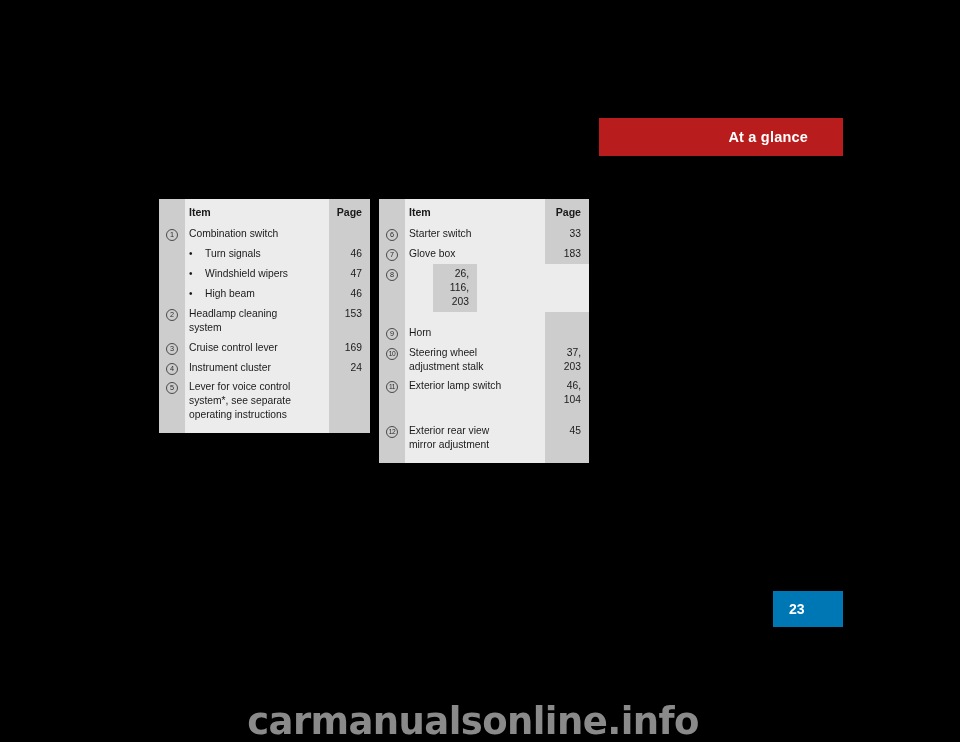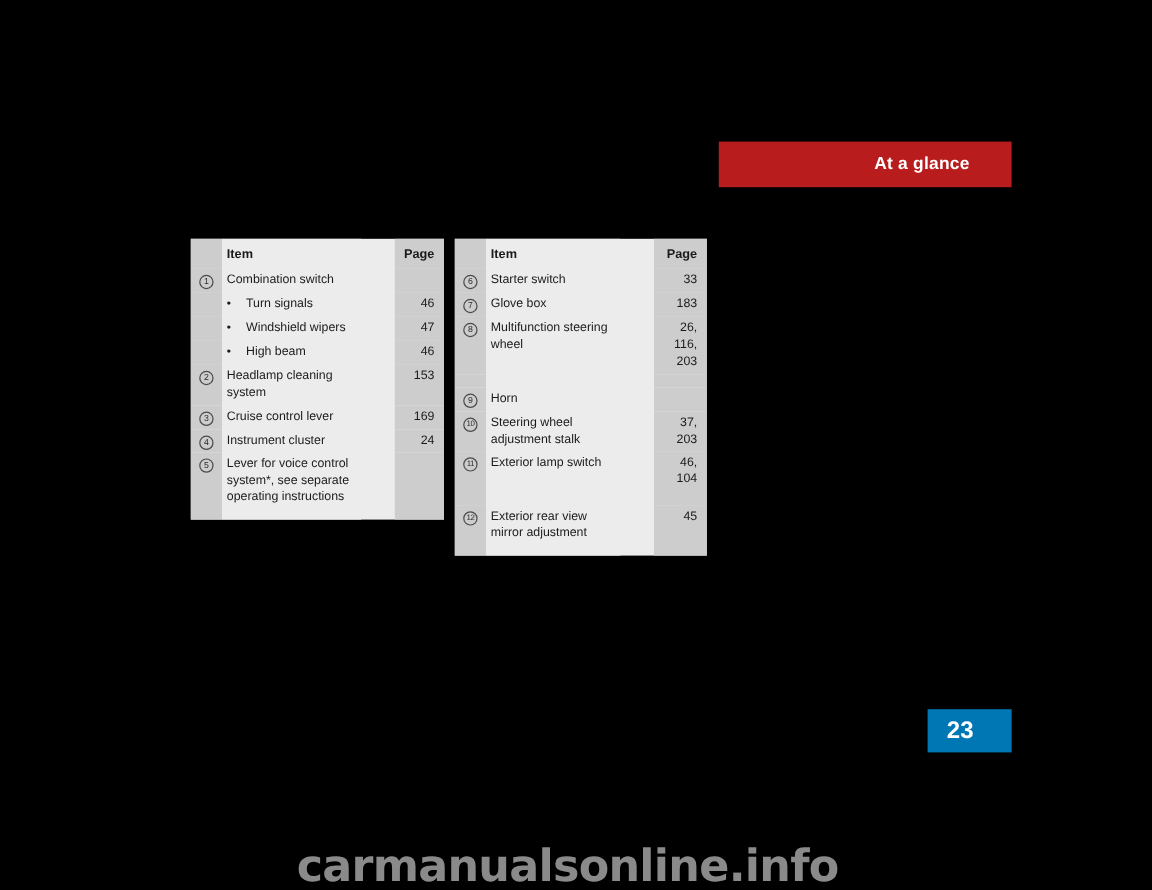--- a/index.html
+++ b/index.html
@@ -37,21 +37,21 @@
   .page-num-box {
     position: absolute;
     left: 773px; top: 591px;
     width: 70px; height: 36px;
     background: #0077B5;
     display: flex;
     align-items: center;
   }
   .page-num-box .num {
     color: #ffffff;
-    font-size: 20px;
+    font-size: 14px;
     font-weight: bold;
     padding-left: 16px;
   }
 
   
   .table {
     position: absolute;
     background: #ececec;
     font-size: 10.3px;
     line-height: 1.35;
@@ -256,21 +256,20 @@
         <span class="circ">7</span>
       </div>
     <div class="col-item">Glove box</div>
     <div class="col-page">183</div>
   </div>
 
   <div class="trow">
     <div class="col-mark">
         <span class="circ">8</span>
       </div>
-    <div class="col-item">Multifunction steering wheel</div>
     <div class="col-page">26,
 116,
 203</div>
   </div>
 
   <div class="trow spacer">
     <div class="col-mark"></div>
     <div class="col-item"></div>
     <div class="col-page"></div>
   </div>

